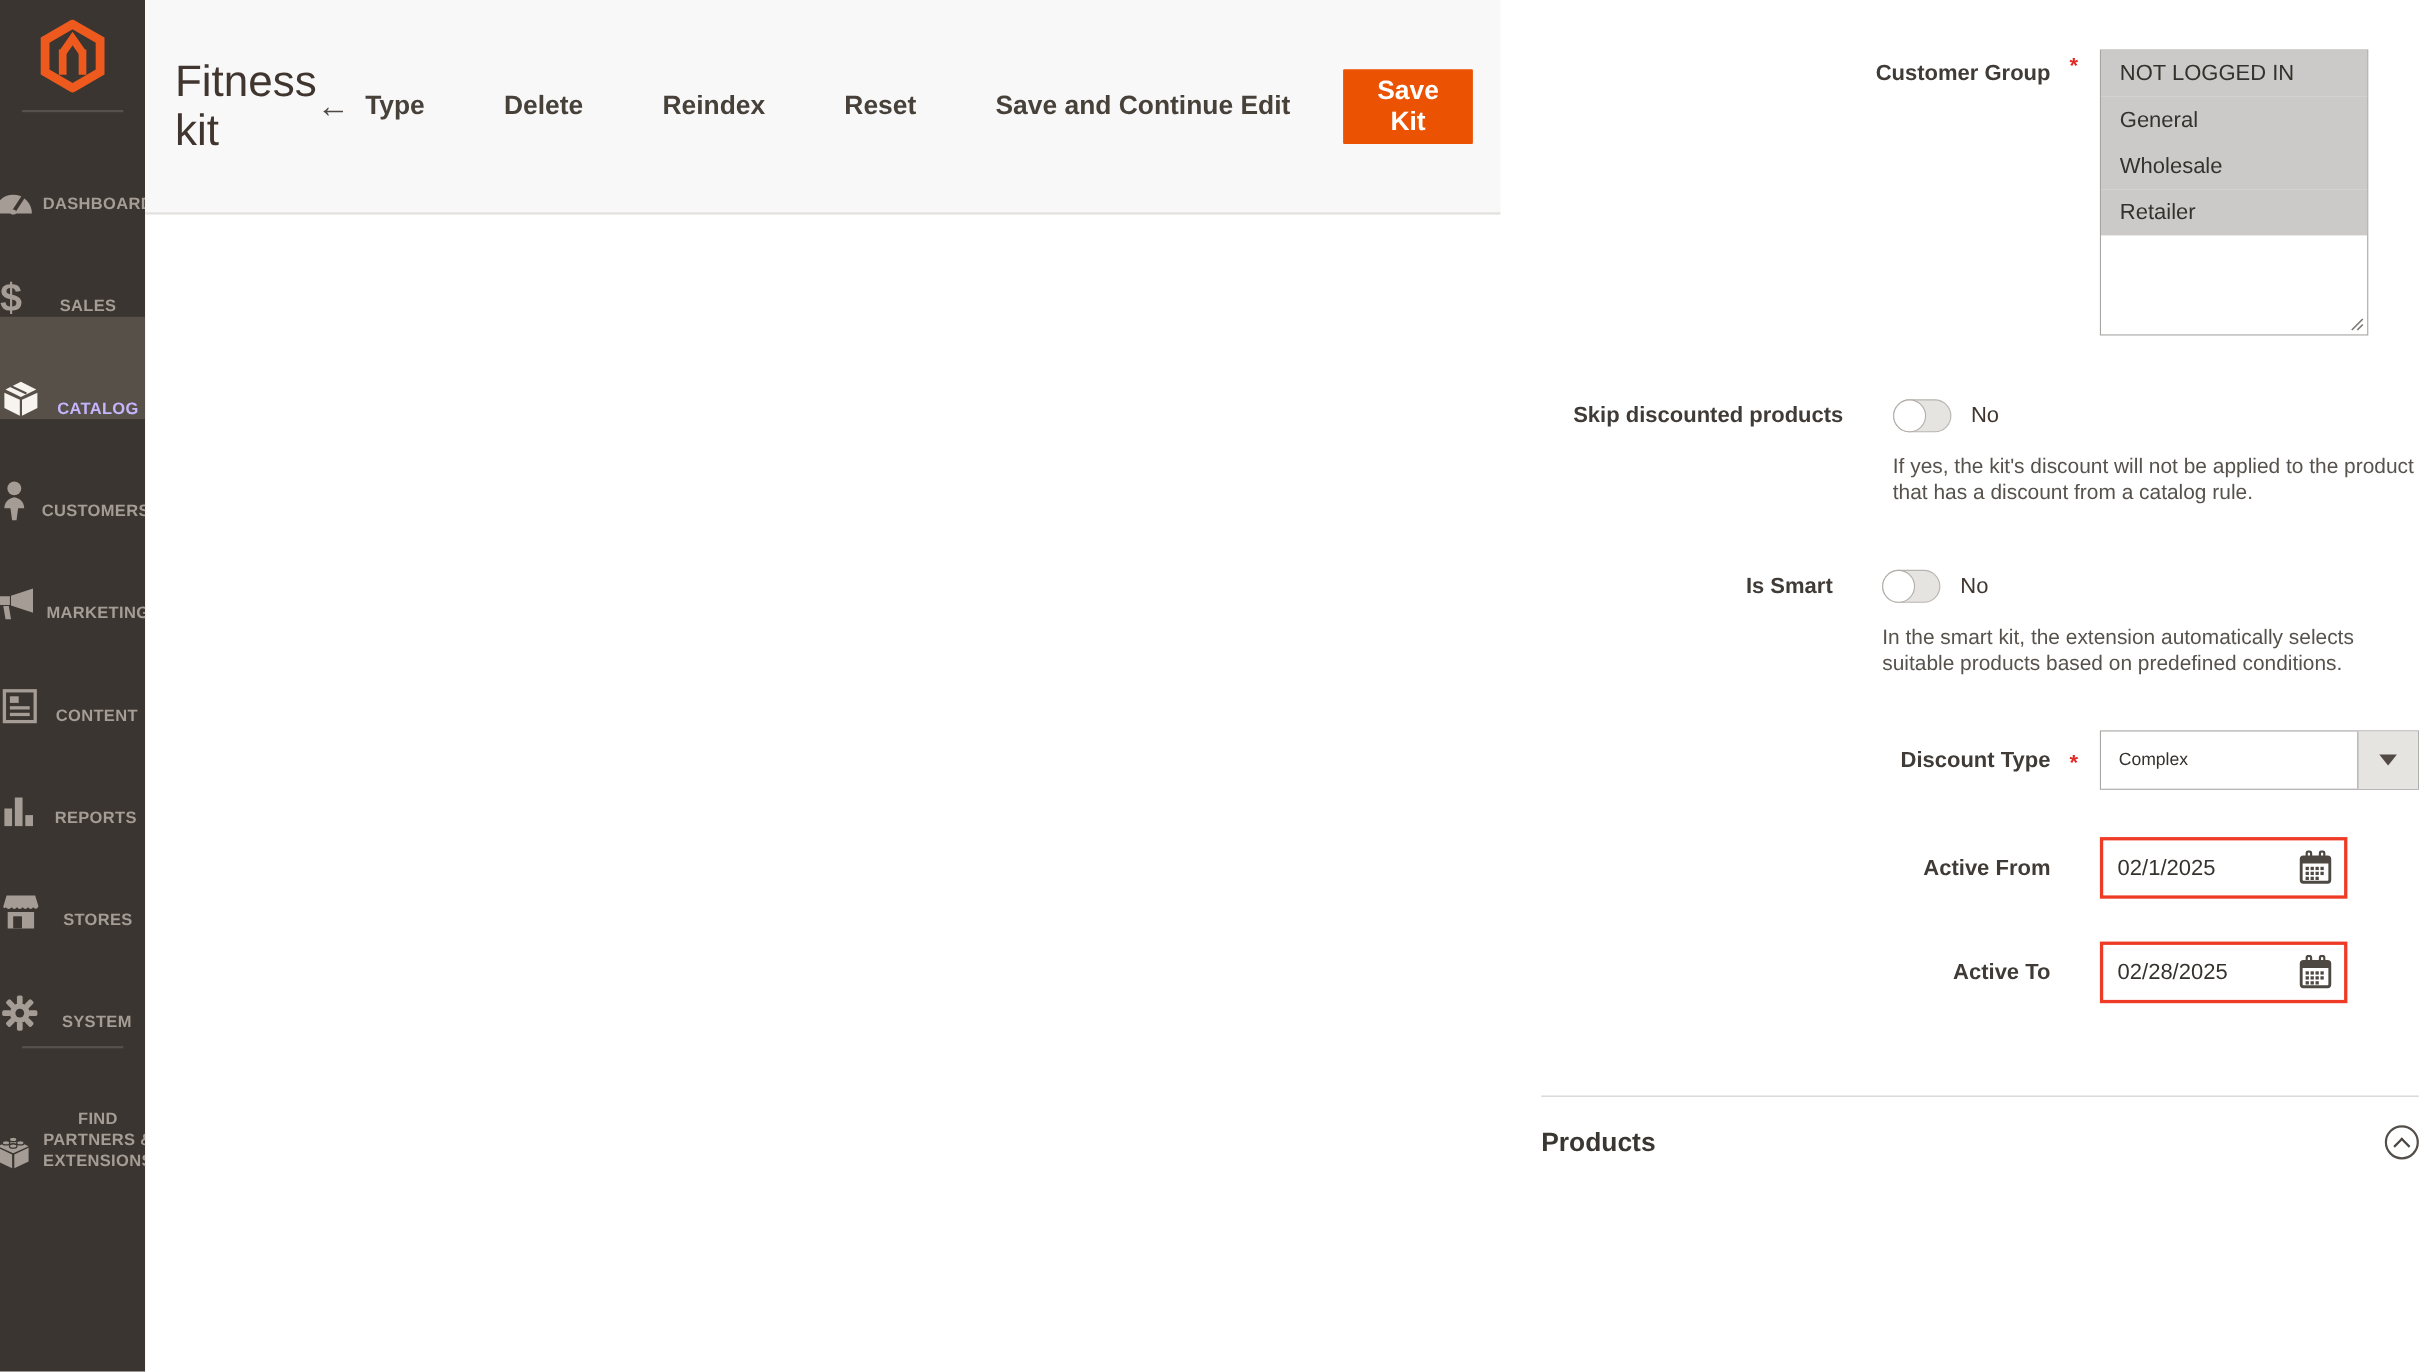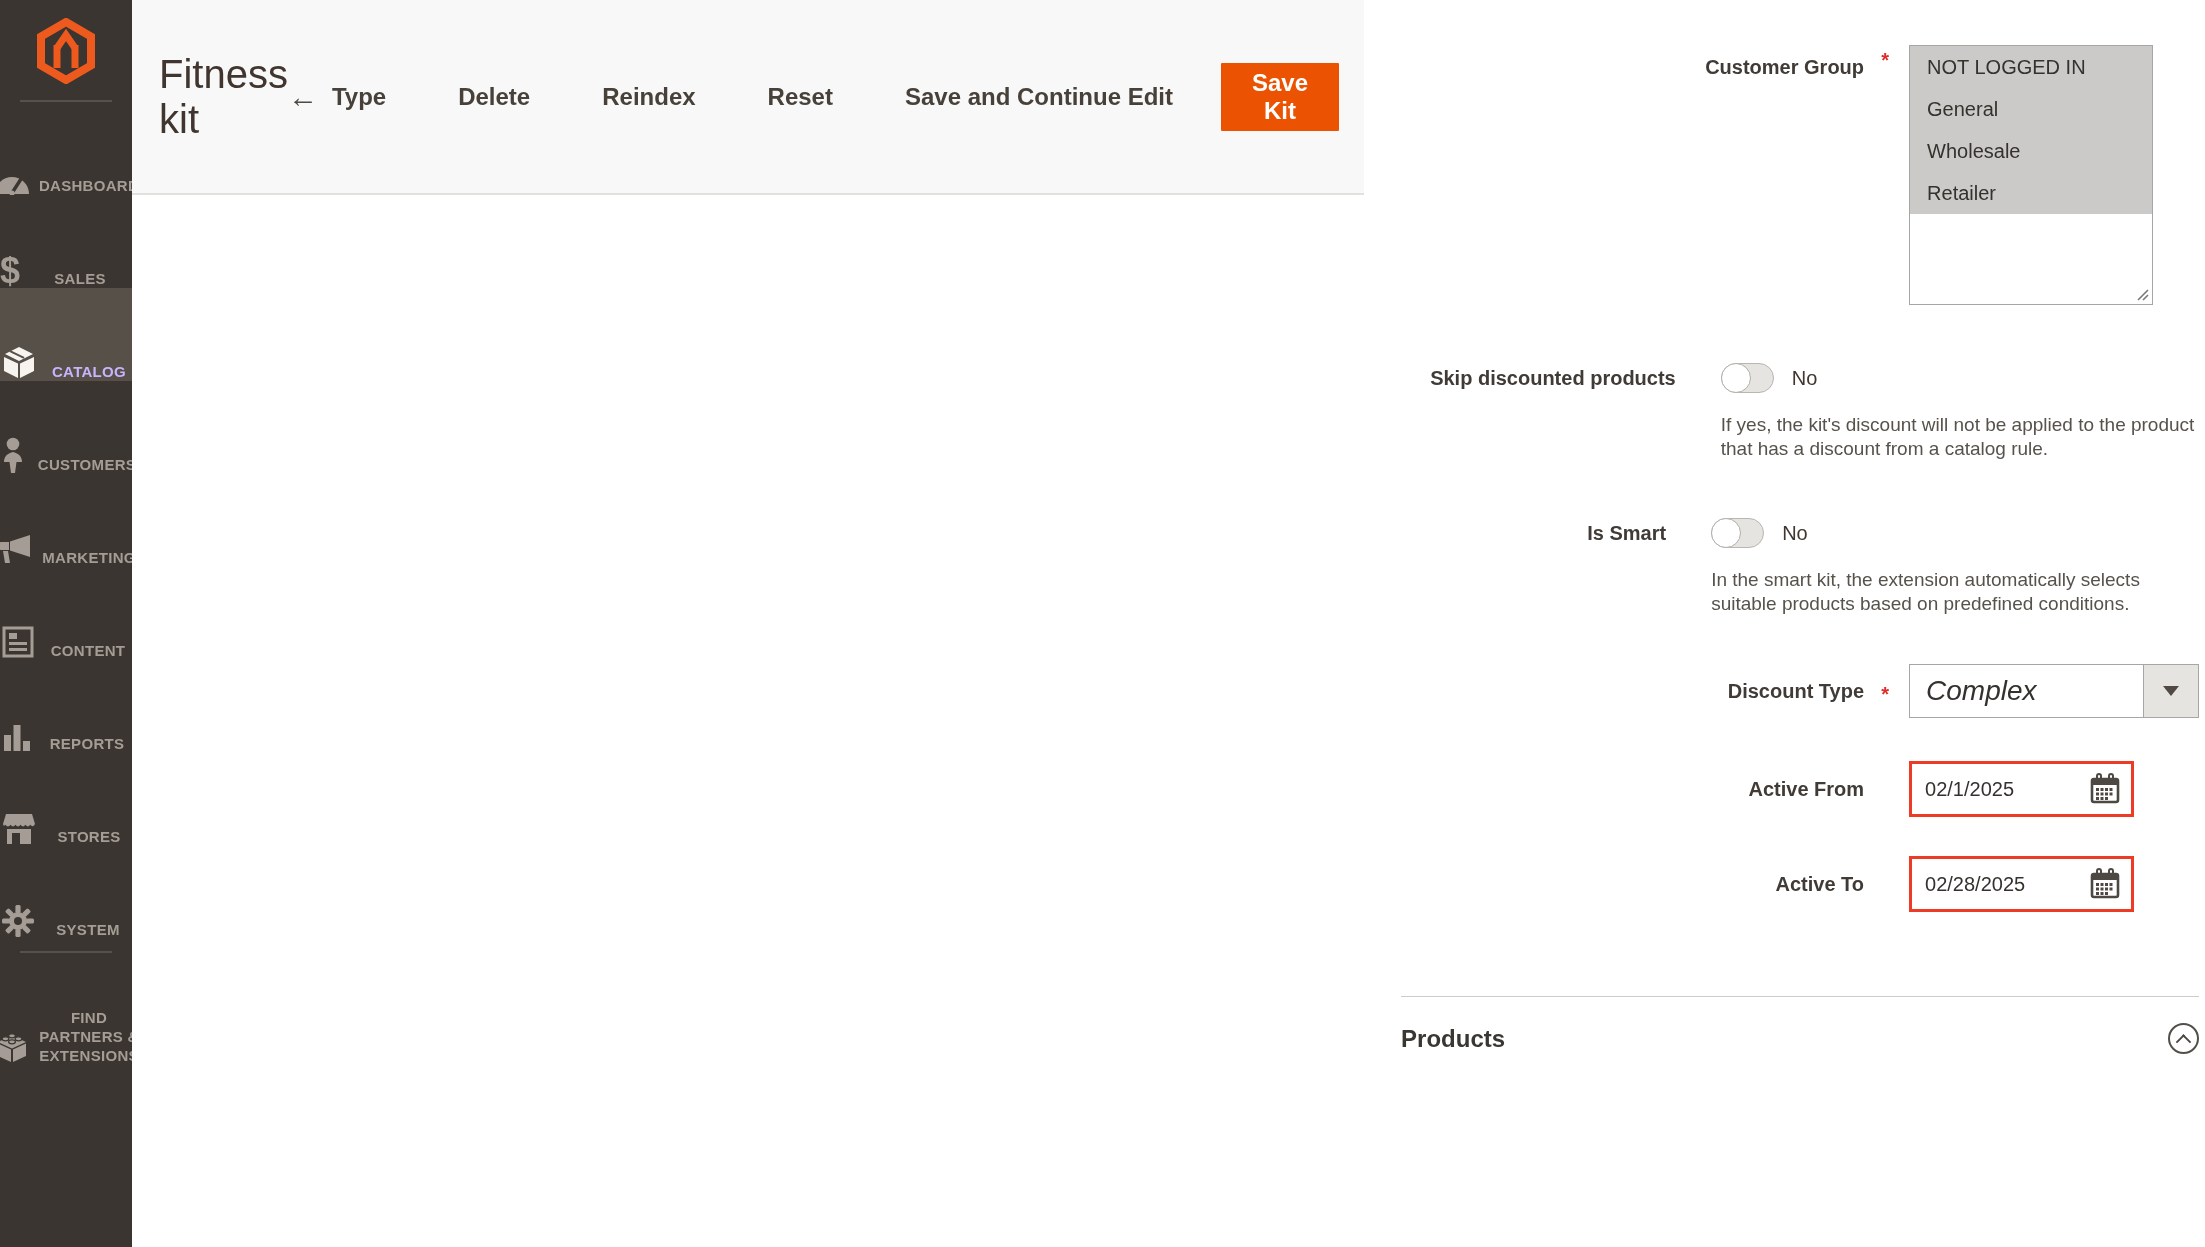--- a/index.html
+++ b/index.html
@@ -64,21 +64,21 @@
   .toggle { width:53px; height:30px; border-radius:15px; background:#e6e4e1;
     border:1px solid #b9b5b0; position:relative; cursor:pointer; }
   .knob { position:absolute; left:-1px; top:-1px; width:30px; height:30px; border-radius:50%;
     background:#fff; border:1px solid #b2aea9; }
   .toggle-text { margin-left:18px; font-size:20px; color:#41362f; }
   .note { margin-top:20px; font-size:19px; color:#57524c; line-height:24px; }
 
   
   .select { width:290px; height:54px; border:1px solid #a8a6a3; background:#fff;
     display:flex; align-items:stretch; cursor:pointer; }
-  .sel-text { flex:1; font-size:28px; color:#35322e; line-height:52px; padding-left:16px;font-style:italic; }
+  .sel-text { flex:1; font-size:16px; color:#35322e; line-height:52px; padding-left:16px; }
   .sel-arrow { width:55px; background:#e6e4e1; border-left:1px solid #a8a6a3;
     display:flex; align-items:center; justify-content:center; }
   .tri-down { width:0; height:0; border-left:8px solid transparent; border-right:8px solid transparent;
     border-top:10px solid #514943; }
 
   
   .date-wrap { position:relative; width:225px; height:56px; border:3px solid #ee3b25;
     background:#fff; display:flex; align-items:center; }
   .date-input { border:none; outline:none; width:140px; padding-left:13px; font-size:20px;
     color:#35322e; font-family:inherit; background:transparent; }

